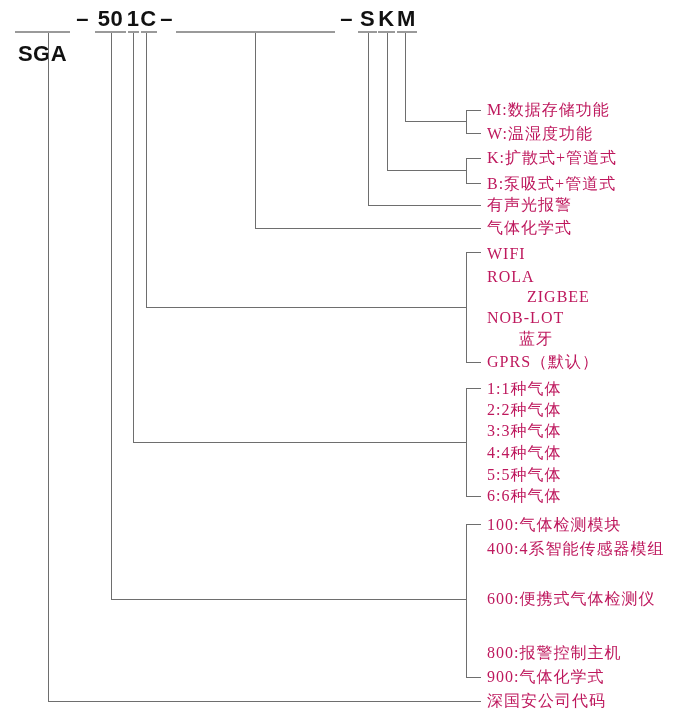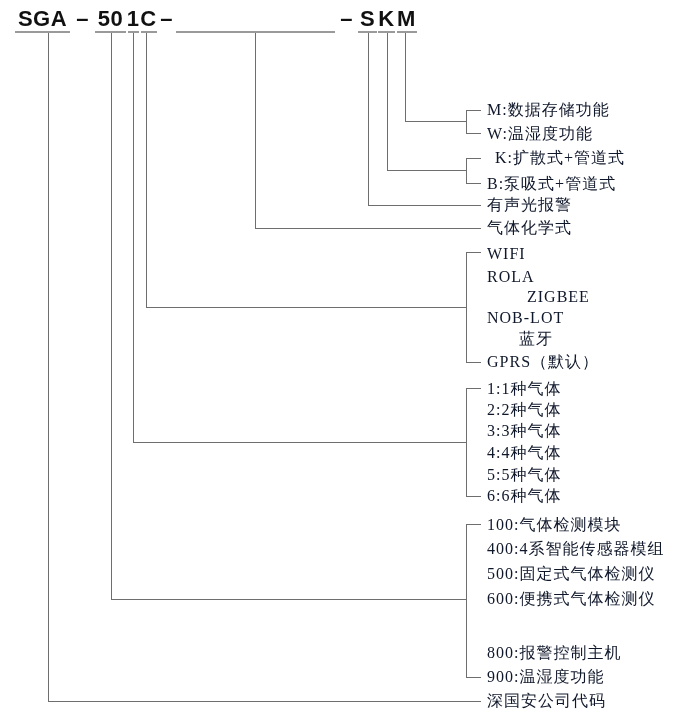--- a/index.html
+++ b/index.html
@@ -11,29 +11,29 @@
     position:absolute;top:7px;height:24px;line-height:24px;
     font-weight:bold;font-size:22px;color:#111111;
     text-align:center;letter-spacing:0.5px;white-space:nowrap;
   }
   .ul{position:absolute;top:31px;height:2px;background:#9a9a9a;}
   .v{position:absolute;width:1px;background:#6e6e6e;}
   .h{position:absolute;height:1px;background:#6e6e6e;}
   .lbl{
     position:absolute;left:487px;transform:translateY(-50%);
     font-family:"Liberation Serif","DejaVu Serif",serif;
-    font-size:16px;color:#0f172a;letter-spacing:1px;white-space:nowrap;
+    font-size:16px;color:#be185d;letter-spacing:1px;white-space:nowrap;
   }
 </style>
 </head>
 <body>
 
 <div class="diagram">
 
-  <span class="seg" style="left:15px;width:55px;">SGA</span>
+  <span class="seg" style="left:15px;width:55px;margin-top:35px;">SGA</span>
   <span class="seg" style="left:70px;width:25px;">–</span>
   <span class="seg" style="left:95px;width:31px;">50</span>
   <span class="seg" style="left:126px;width:14px;">1</span>
   <span class="seg" style="left:140px;width:17px;">C</span>
   <span class="seg" style="left:157px;width:19px;">–</span>
   <span class="seg" style="left:335px;width:23px;">–</span>
   <span class="seg" style="left:358px;width:19px;">S</span>
   <span class="seg" style="left:377px;width:19px;">K</span>
   <span class="seg" style="left:396px;width:21px;">M</span>
 
@@ -80,21 +80,21 @@
   <div class="h" style="left:466px;top:388px;width:15px;"></div>
   <div class="h" style="left:466px;top:496px;width:15px;"></div>
 
   <div class="v" style="left:466px;top:524px;height:154px;"></div>
   <div class="h" style="left:466px;top:524px;width:15px;"></div>
   <div class="h" style="left:466px;top:677px;width:15px;"></div>
 
   <span class="lbl" style="top:110px;">M:数据存储功能</span>
   <span class="lbl" style="top:134px;">W:温湿度功能</span>
 
-  <span class="lbl" style="top:158px;margin-left:8px;">K:扩散式+管道式</span>
+  <span class="lbl" style="top:158px;">K:扩散式+管道式</span>
   <span class="lbl" style="top:184px;">B:泵吸式+管道式</span>
 
   <span class="lbl" style="top:205px;">有声光报警</span>
   <span class="lbl" style="top:228px;">气体化学式</span>
 
   <span class="lbl" style="top:254px;">WIFI</span>
   <span class="lbl" style="top:277px;">ROLA</span>
   <span class="lbl" style="top:297px;margin-left:40px;">ZIGBEE</span>
   <span class="lbl" style="top:318px;">NOB-LOT</span>
   <span class="lbl" style="top:339px;margin-left:32px;">蓝牙</span>
@@ -102,20 +102,19 @@
 
   <span class="lbl" style="top:389px;">1:1种气体</span>
   <span class="lbl" style="top:410px;">2:2种气体</span>
   <span class="lbl" style="top:431px;">3:3种气体</span>
   <span class="lbl" style="top:453px;">4:4种气体</span>
   <span class="lbl" style="top:475px;">5:5种气体</span>
   <span class="lbl" style="top:496px;">6:6种气体</span>
 
   <span class="lbl" style="top:525px;">100:气体检测模块</span>
   <span class="lbl" style="top:549px;">400:4系智能传感器模组</span>
-  <span class="lbl" style="top:574px;">500:固定式气体检测仪</span>
   <span class="lbl" style="top:599px;">600:便携式气体检测仪</span>
   <span class="lbl" style="top:653px;">800:报警控制主机</span>
-  <span class="lbl" style="top:677px;">900:温湿度功能</span>
+  <span class="lbl" style="top:677px;">900:气体化学式</span>
 
   <span class="lbl" style="top:701px;">深国安公司代码</span>
 
 </div>
 
 </body></html>

